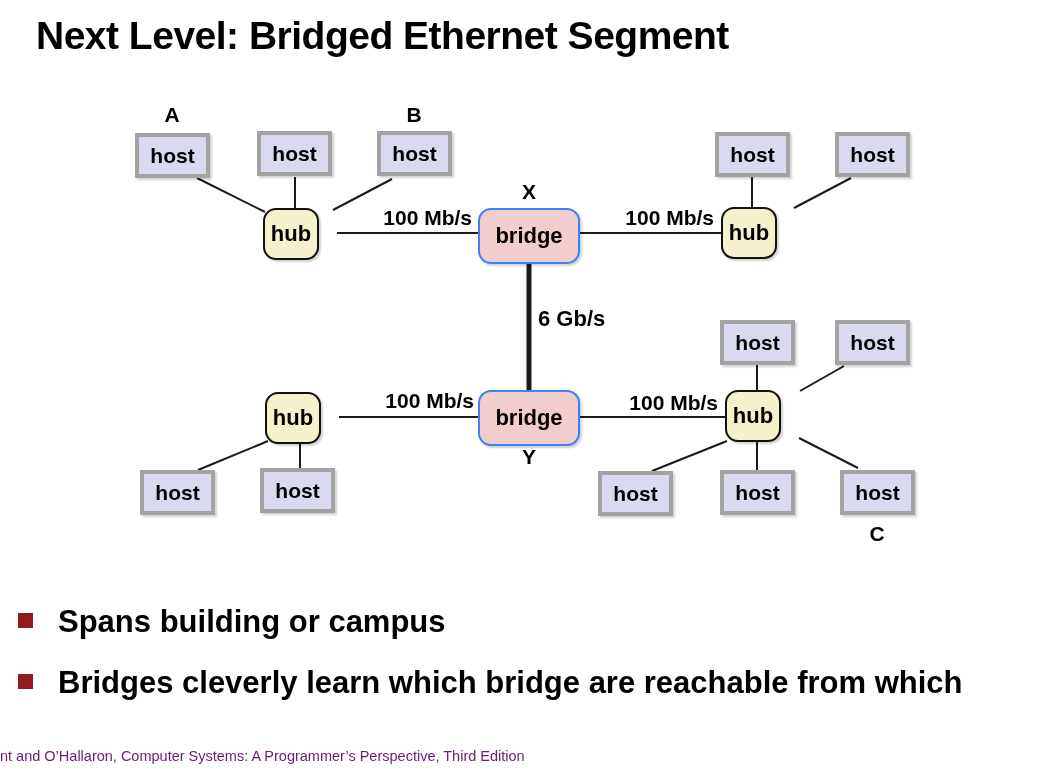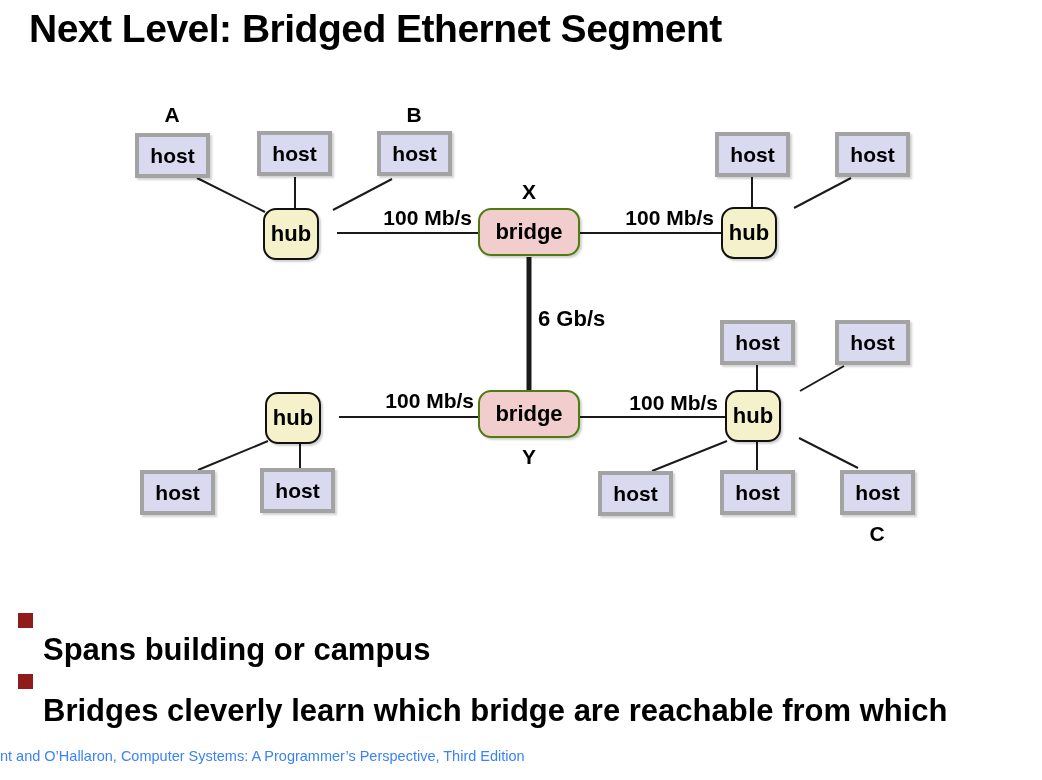--- a/index.html
+++ b/index.html
@@ -5,21 +5,21 @@
   html,body{margin:0;padding:0;background:#fff;}
   .slide{
     position:relative;
     width:1042px;height:780px;
     background:#fff;
     overflow:hidden;
     font-family:"Liberation Sans", sans-serif;
     color:#000;
   }
   .title{
-    position:absolute;left:24px;top:2px;margin:5px;
+    position:absolute;left:24px;top:2px;margin:12px;
     font-size:39px;font-weight:bold;letter-spacing:-0.5px;
     color:#000;white-space:nowrap;
   }
   .diagram{position:absolute;left:0;top:0;width:1042px;height:780px;}
   svg.wires{position:absolute;left:0;top:0;}
   .node{
     position:absolute;
     display:flex;align-items:center;justify-content:center;
     font-weight:bold;font-size:21px;color:#000;
     box-sizing:border-box;
@@ -31,50 +31,50 @@
     box-shadow:2px 2px 2px rgba(0,0,0,0.18);
   }
   .hub{
     width:56px;height:52px;
     background:var(--hub-fill,#f5f1cb);
     border:2px solid #111;border-radius:13px;
     font-size:22px;
     box-shadow:2px 2px 2px rgba(0,0,0,0.18);
   }
   .bridge{
-    width:102px;height:48px;
+    width:102px;height:56px;
     background:var(--bridge-fill,#f2cdcd);
-    border:2px solid #4d7c0f;border-radius:13px;
+    border:2px solid #3b82f6;border-radius:13px;
     font-size:22px;
     box-shadow:2px 2px 2px rgba(0,0,0,0.18);
   }
   .ptlabel{
     position:absolute;font-weight:bold;font-size:21px;
     text-align:center;color:#000;
   }
   .linklabel{
     position:absolute;font-weight:bold;font-size:21px;
     text-align:right;color:#000;white-space:nowrap;
   }
   .linklabel.trunk{text-align:left;font-size:22px;}
   .bullet-row{
-    position:absolute;left:18px;display:flex;align-items:flex-start;flex-direction:column;
+    position:absolute;left:18px;display:flex;align-items:flex-start;
   }
   .bullet-sq{
     width:15px;height:15px;margin-top:13px;flex:0 0 15px;
     background:var(--bullet-color,#8f1b1b);
   }
   .bullet-text{
     margin-left:25px;
     font-size:31px;font-weight:bold;line-height:43px;color:#000;
     white-space:nowrap;
   }
   .footer{
     position:absolute;left:0;top:748px;
-    font-size:14.5px;color:#3b82f6;white-space:nowrap;
+    font-size:14.5px;color:#701a75;white-space:nowrap;
   }
 </style>
 </head>
 <body>
 
 <div class="slide">
 
   <h1 class="title">Next Level: Bridged Ethernet Segment</h1>
 
   <div class="diagram">

